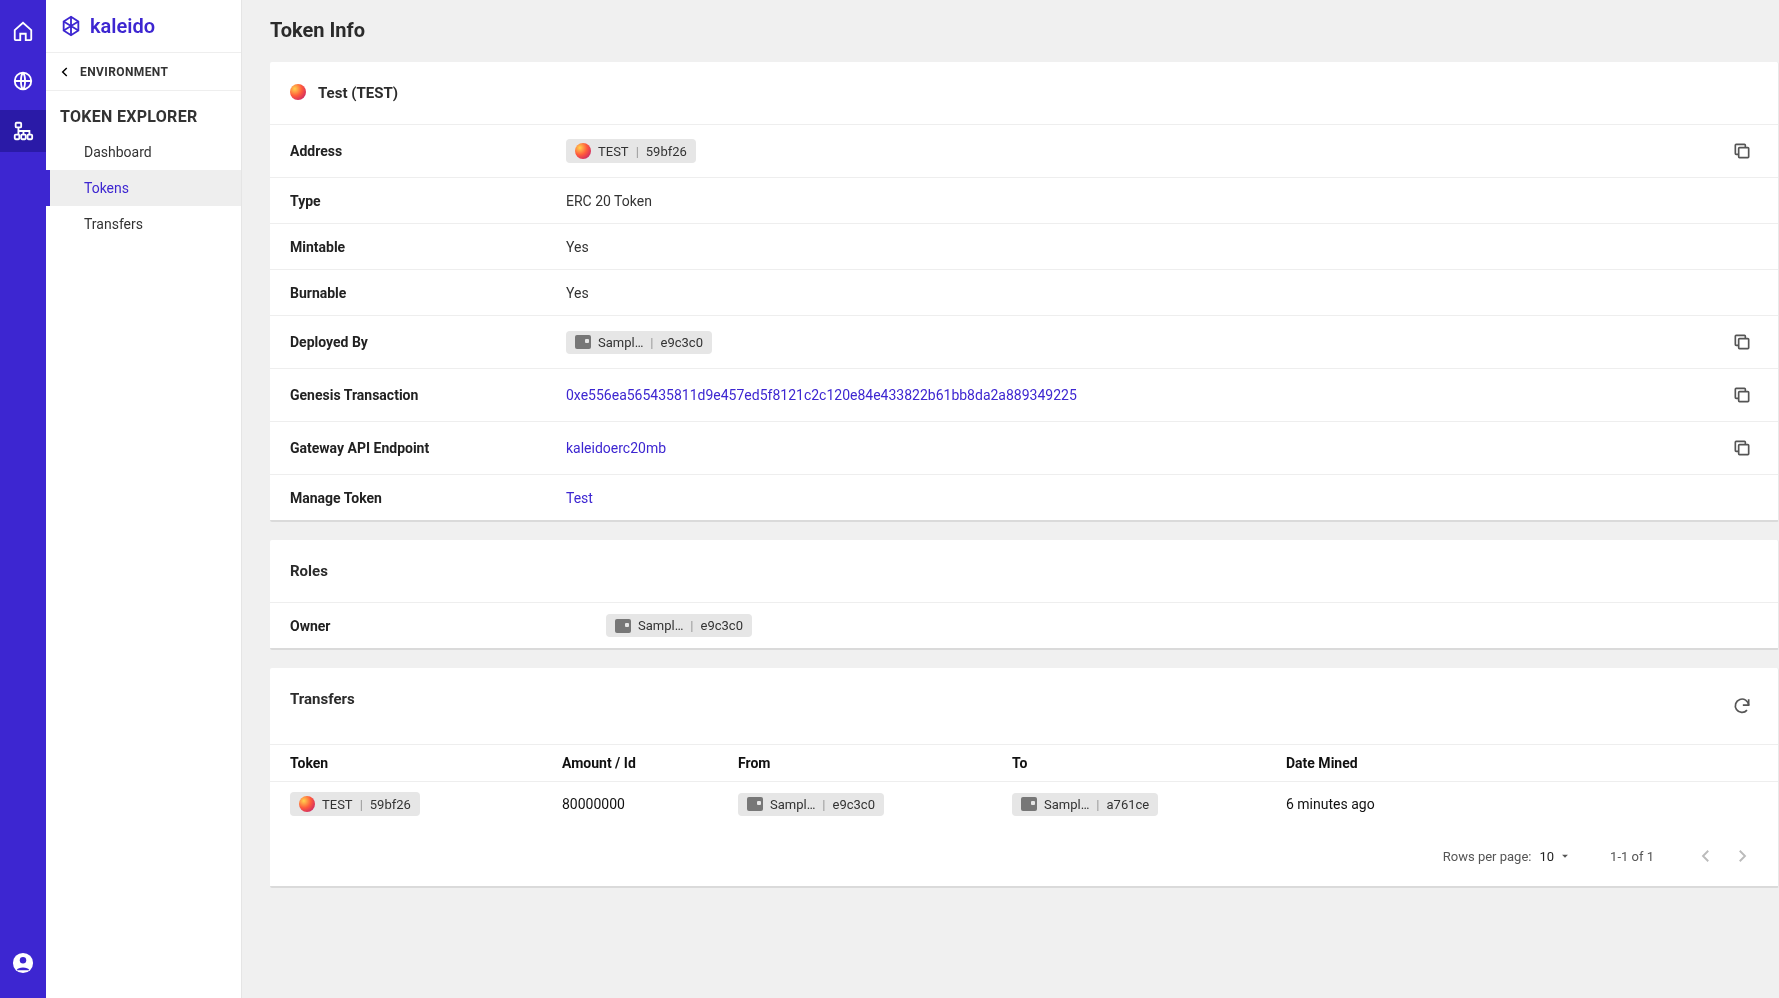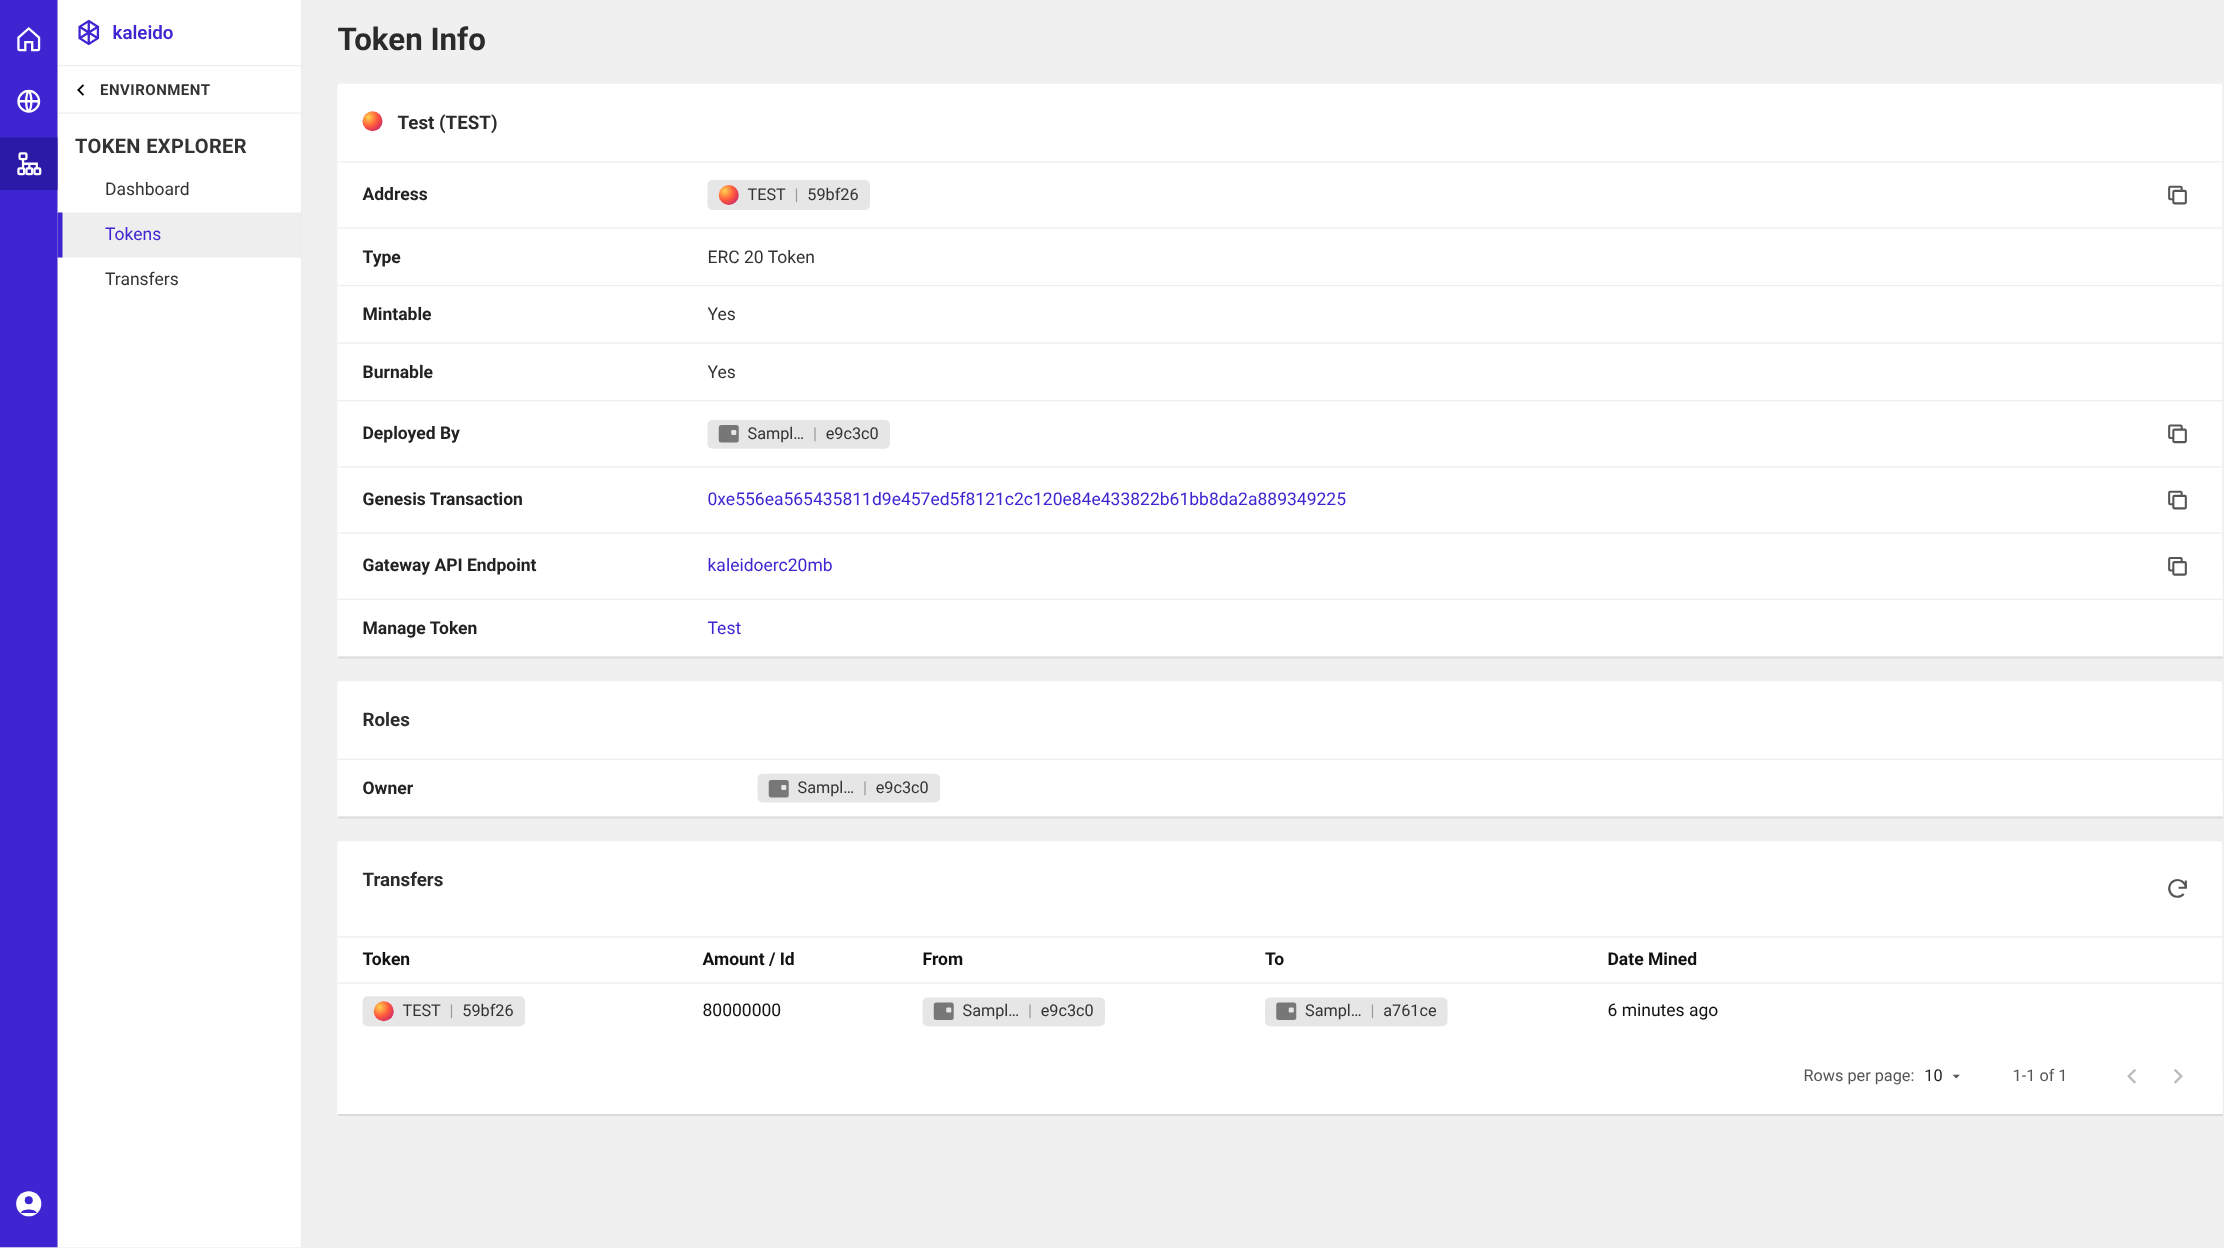--- a/index.html
+++ b/index.html
@@ -5,29 +5,29 @@
 * { box-sizing: border-box; margin: 0; padding: 0; }
 body { font-family: -apple-system, BlinkMacSystemFont, "Segoe UI", Roboto, Arial, sans-serif; font-size: 14px; color: #111; background: #f0f0f0; height: 998px; width: 1779px; overflow: hidden; }
 .app { display: flex; height: 100%; }
 .rail { width: 46px; background: #3d26d1; display: flex; flex-direction: column; align-items: center; padding-top: 10px; gap: 8px; position: relative; }
 .rail-item { width: 46px; height: 42px; display: flex; align-items: center; justify-content: center; color: #fff; cursor: pointer; }
 .rail-item.active { background: #2a1aa7; }
 .rail-bottom { position: absolute; bottom: 14px; }
 .rail svg { width: 22px; height: 22px; stroke: #fff; fill: none; stroke-width: 2; }
 .rail .person svg { fill: #fff; stroke: none; }
 .sidebar { width: 196px; background: #fff; border-right: 1px solid #e5e5e5; display: flex; flex-direction: column; }
-.logo { height: 53px; display: flex; align-items: center; padding-left: 14px; gap: 8px; border-bottom: 1px solid #eee; color: #3d26d1; font-weight: 600; font-size: 15px; }
+.logo { height: 53px; display: flex; align-items: center; padding-left: 14px; gap: 8px; border-bottom: 1px solid #eee; color: #3d26d1; font-weight: 600; font-size: 20px; }
 .logo svg { width: 22px; height: 22px; }
 .env-row { height: 38px; display: flex; align-items: center; padding-left: 12px; gap: 8px; font-size: 12px; font-weight: 700; letter-spacing: .4px; color: #333; cursor: pointer; border-bottom: 1px solid #eee; }
 .env-row svg { width: 14px; height: 14px; stroke: #000; }
 .section-label { font-size: 16px; font-weight: 700; letter-spacing: .3px; color: #333; padding: 16px 14px 8px; }
 .nav-item { padding: 10px 14px 10px 38px; font-size: 14px; color: #333; cursor: pointer; }
 .nav-item.active { background: #eeeeee; color: #3d26d1; border-left: 4px solid #3d26d1; padding-left: 34px; }
 .main { flex: 1; overflow-y: auto; padding: 18px 0 30px 28px; }
-.page-title { font-size: 25px; font-weight: 700; color: #2b2b2b; margin-bottom: 20px; }
+.page-title { font-size: 20px; font-weight: 700; color: #2b2b2b; margin-bottom: 20px; }
 .card { background: #fff; border-radius: 2px; margin-bottom: 18px; border-bottom: 2px solid #dadada; border-right: 1px solid #e8e8e8; }
 .card-head { padding: 22px 20px; font-size: 15px; font-weight: 700; color: #2b2b2b; display: flex; gap: 12px; }
 .card-head-actions { margin-left: auto; display: flex; gap: 8px; }
 .kv-row { display: flex; align-items: center; border-top: 1px solid #eee; padding: 10px 20px; min-height: 46px; }
 .kv-label { width: 276px; font-weight: 700; font-size: 14px; color: #222; }
 .kv-val { flex: 1; font-size: 14px; color: #333; }
 .kv-val.link { color: #3d26d1; cursor: pointer; word-break: break-all; }
 .kv-actions { display: flex; gap: 8px; }
 .copy-btn { width: 32px; height: 32px; display: flex; align-items: center; justify-content: center; cursor: pointer; color: #555; }
 .copy-btn svg, .refresh-btn svg { width: 20px; height: 20px; stroke: #555; fill: none; stroke-width: 2; }

